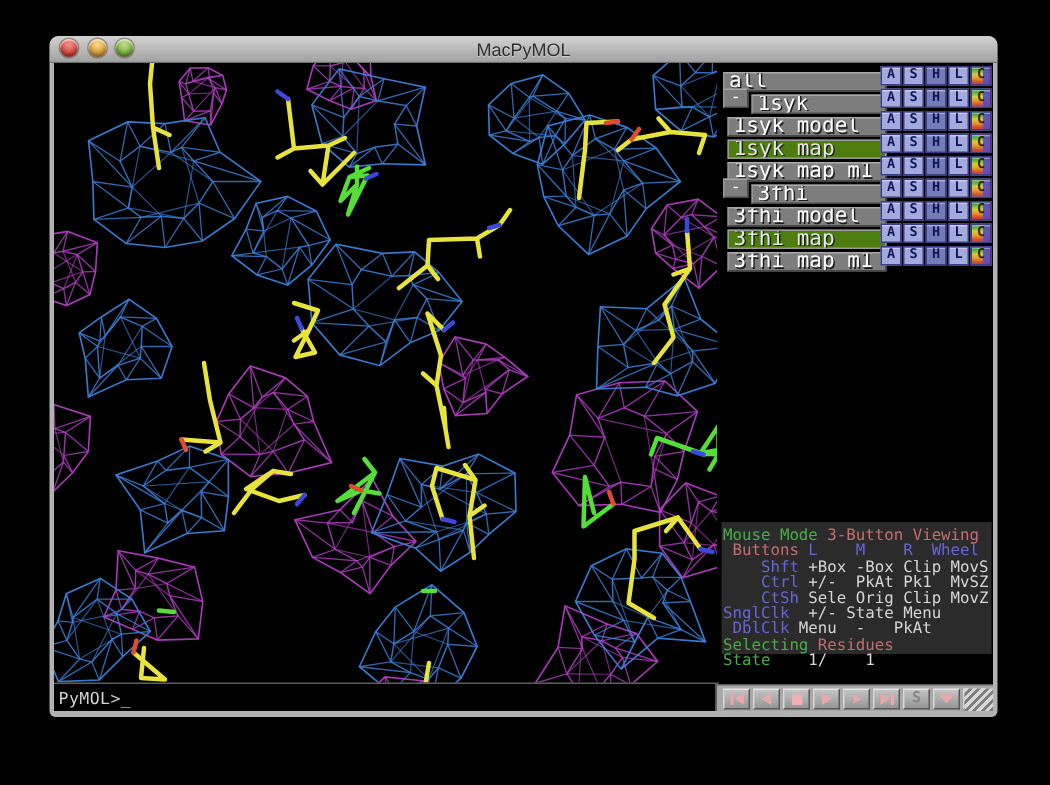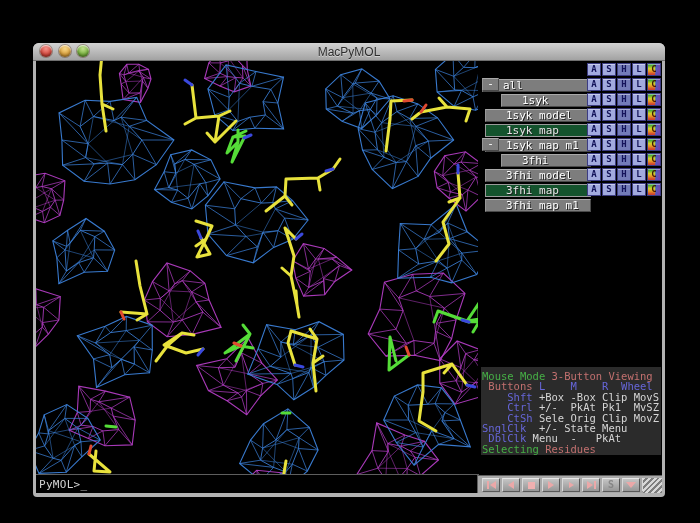--- a/index.html
+++ b/index.html
@@ -1,43 +1,43 @@
 <!DOCTYPE html>
 <html><head>
 <meta charset="utf-8">
 <style>
   html,body{margin:0;padding:0;background:#000;width:700px;height:523px;overflow:hidden;
     font-family:"DejaVu Sans Mono",monospace;}
   .window{position:absolute;left:33px;top:24px;width:632px;height:454px;
     background:#b2b2b2;border-radius:6px 6px 4px 4px;
-    box-shadow:0 0 0 1px rgba(0,0,0,.75),0 12px 30px rgba(0,0,0,.9);margin-top:19px;}
+    box-shadow:0 0 0 1px rgba(0,0,0,.75),0 12px 30px rgba(0,0,0,.9);}
   .titlebar{position:absolute;left:0;top:0;right:0;height:17px;
     border-radius:6px 6px 0 0;
     background:linear-gradient(180deg,#d2d2d2 0%,#bdbdbd 45%,#a2a2a2 100%);
     border-bottom:1px solid #6f6f6f;}
   .title{position:absolute;left:0;right:0;top:2px;text-align:center;
     font-family:"Liberation Sans",sans-serif;font-size:12px;color:#2e2e2e;
     text-shadow:0 1px 0 rgba(255,255,255,.45);}
   .tl{position:absolute;top:2px;width:12px;height:12px;border-radius:50%;box-shadow:inset 0 1px 1px rgba(255,255,255,.7),inset 0 -2px 3px rgba(0,0,0,.35),0 0 0 1px rgba(90,60,40,.45);}
   .tl.red{left:7px;background:radial-gradient(circle at 50% 30%,#f2928a,#d8493d 60%,#9c2a20);}
   .tl.yellow{left:26px;background:radial-gradient(circle at 50% 30%,#f6d78a,#dfa33d 60%,#a06e1e);}
   .tl.green{left:44px;background:radial-gradient(circle at 50% 30%,#c2e08e,#79b43e 60%,#4a7a1e);}
   .canvas{position:absolute;left:3px;top:18px;width:626px;height:432px;background:#000;overflow:hidden;}
   .viewport{position:absolute;left:0;top:0;width:442px;height:413px;background:#000;}
   .divider{position:absolute;left:0;top:413px;width:443px;height:1px;background:#5e5e5e;}
   .cmdline{position:absolute;left:3px;top:417px;font-size:11px;color:#d2d2d2;letter-spacing:.3px;}
   
   .orow{position:absolute;left:445px;width:181px;height:13px;}
-  .olabel{position:absolute;left:1px;right:71px;top:16px;height:11px;background:#7d7d7d;
+  .olabel{position:absolute;left:1px;right:71px;top:4px;height:11px;background:#7d7d7d;
     border:1px solid #4a4a4a;border-top-color:#a9a9a9;border-left-color:#979797;
-    color:#fff;font-size:11px;line-height:11px;padding-left:20px;text-shadow:1px 1px 0 #1e1e1e;
+    color:#fff;font-size:14px;line-height:11px;padding-left:3px;text-shadow:1px 1px 0 #1e1e1e;
     white-space:nowrap;overflow:hidden;}
   .orow.child .olabel{left:4px;}
   .orow.group .olabel{left:20px;}
-  .orow.disabled .olabel{background:#14532d;border-color:#9a9a9a;color:#e4e4e4;}
+  .orow.disabled .olabel{background:#4d7c0f;border-color:#9a9a9a;color:#e4e4e4;}
   .minusbox{position:absolute;left:1px;top:0;width:15px;height:11px;background:#7d7d7d;
     border:1px solid #4a4a4a;border-top-color:#a9a9a9;border-left-color:#979797;
     color:#fff;font-size:11px;line-height:10px;text-align:center;}
   .btns{position:absolute;right:1px;top:0;display:flex;gap:1px;}
   .abtn{width:12px;height:11px;background:#a2aade;border:1px solid #3c3c82;
     box-shadow:inset 0 1px 0 rgba(255,255,255,.4);
     color:#14145a;font-size:9px;line-height:11px;font-weight:bold;text-align:center;}
   .abtn.h{background:#737cb8;}
   .abtn.c{color:#401808;background-image:
     linear-gradient(90deg,rgba(0,0,0,0) 58%,rgba(66,88,208,.92) 64%,rgba(118,60,180,.92) 100%),
@@ -685,20 +685,21 @@
     <div class="mousepanel">
       <div class="pad"></div>
       <div class="ml"><span class="g">Mouse Mode </span><span class="r">3-Button Viewing</span></div>
       <div class="ml"><span class="r"> Buttons </span><span class="b">L    M    R  Wheel</span></div>
       <div class="ml"><span class="b">    Shft </span><span class="w">+Box -Box Clip MovS</span></div>
       <div class="ml"><span class="b">    Ctrl </span><span class="w">+/-  PkAt Pk1  MvSZ</span></div>
       <div class="ml"><span class="b">    CtSh </span><span class="w">Sele Orig Clip MovZ</span></div>
       <div class="ml"><span class="b">SnglClk  </span><span class="w">+/- State Menu</span></div>
       <div class="ml"><span class="b"> DblClk </span><span class="w">Menu  -   PkAt</span></div>
       <div class="ml"><span class="g">Selecting </span><span class="r">Residues</span></div>
+      <div class="ml"><span class="g">State</span><span class="w">    1/    1</span></div>
     </div>
 
     <div class="strip">
       <div class="pbtns">
         <div class="pbtn">
             <span class="bar"></span>
             <span class="tri-l"></span>
           </div>
         <div class="pbtn">
             <span class="tri-l"></span>

